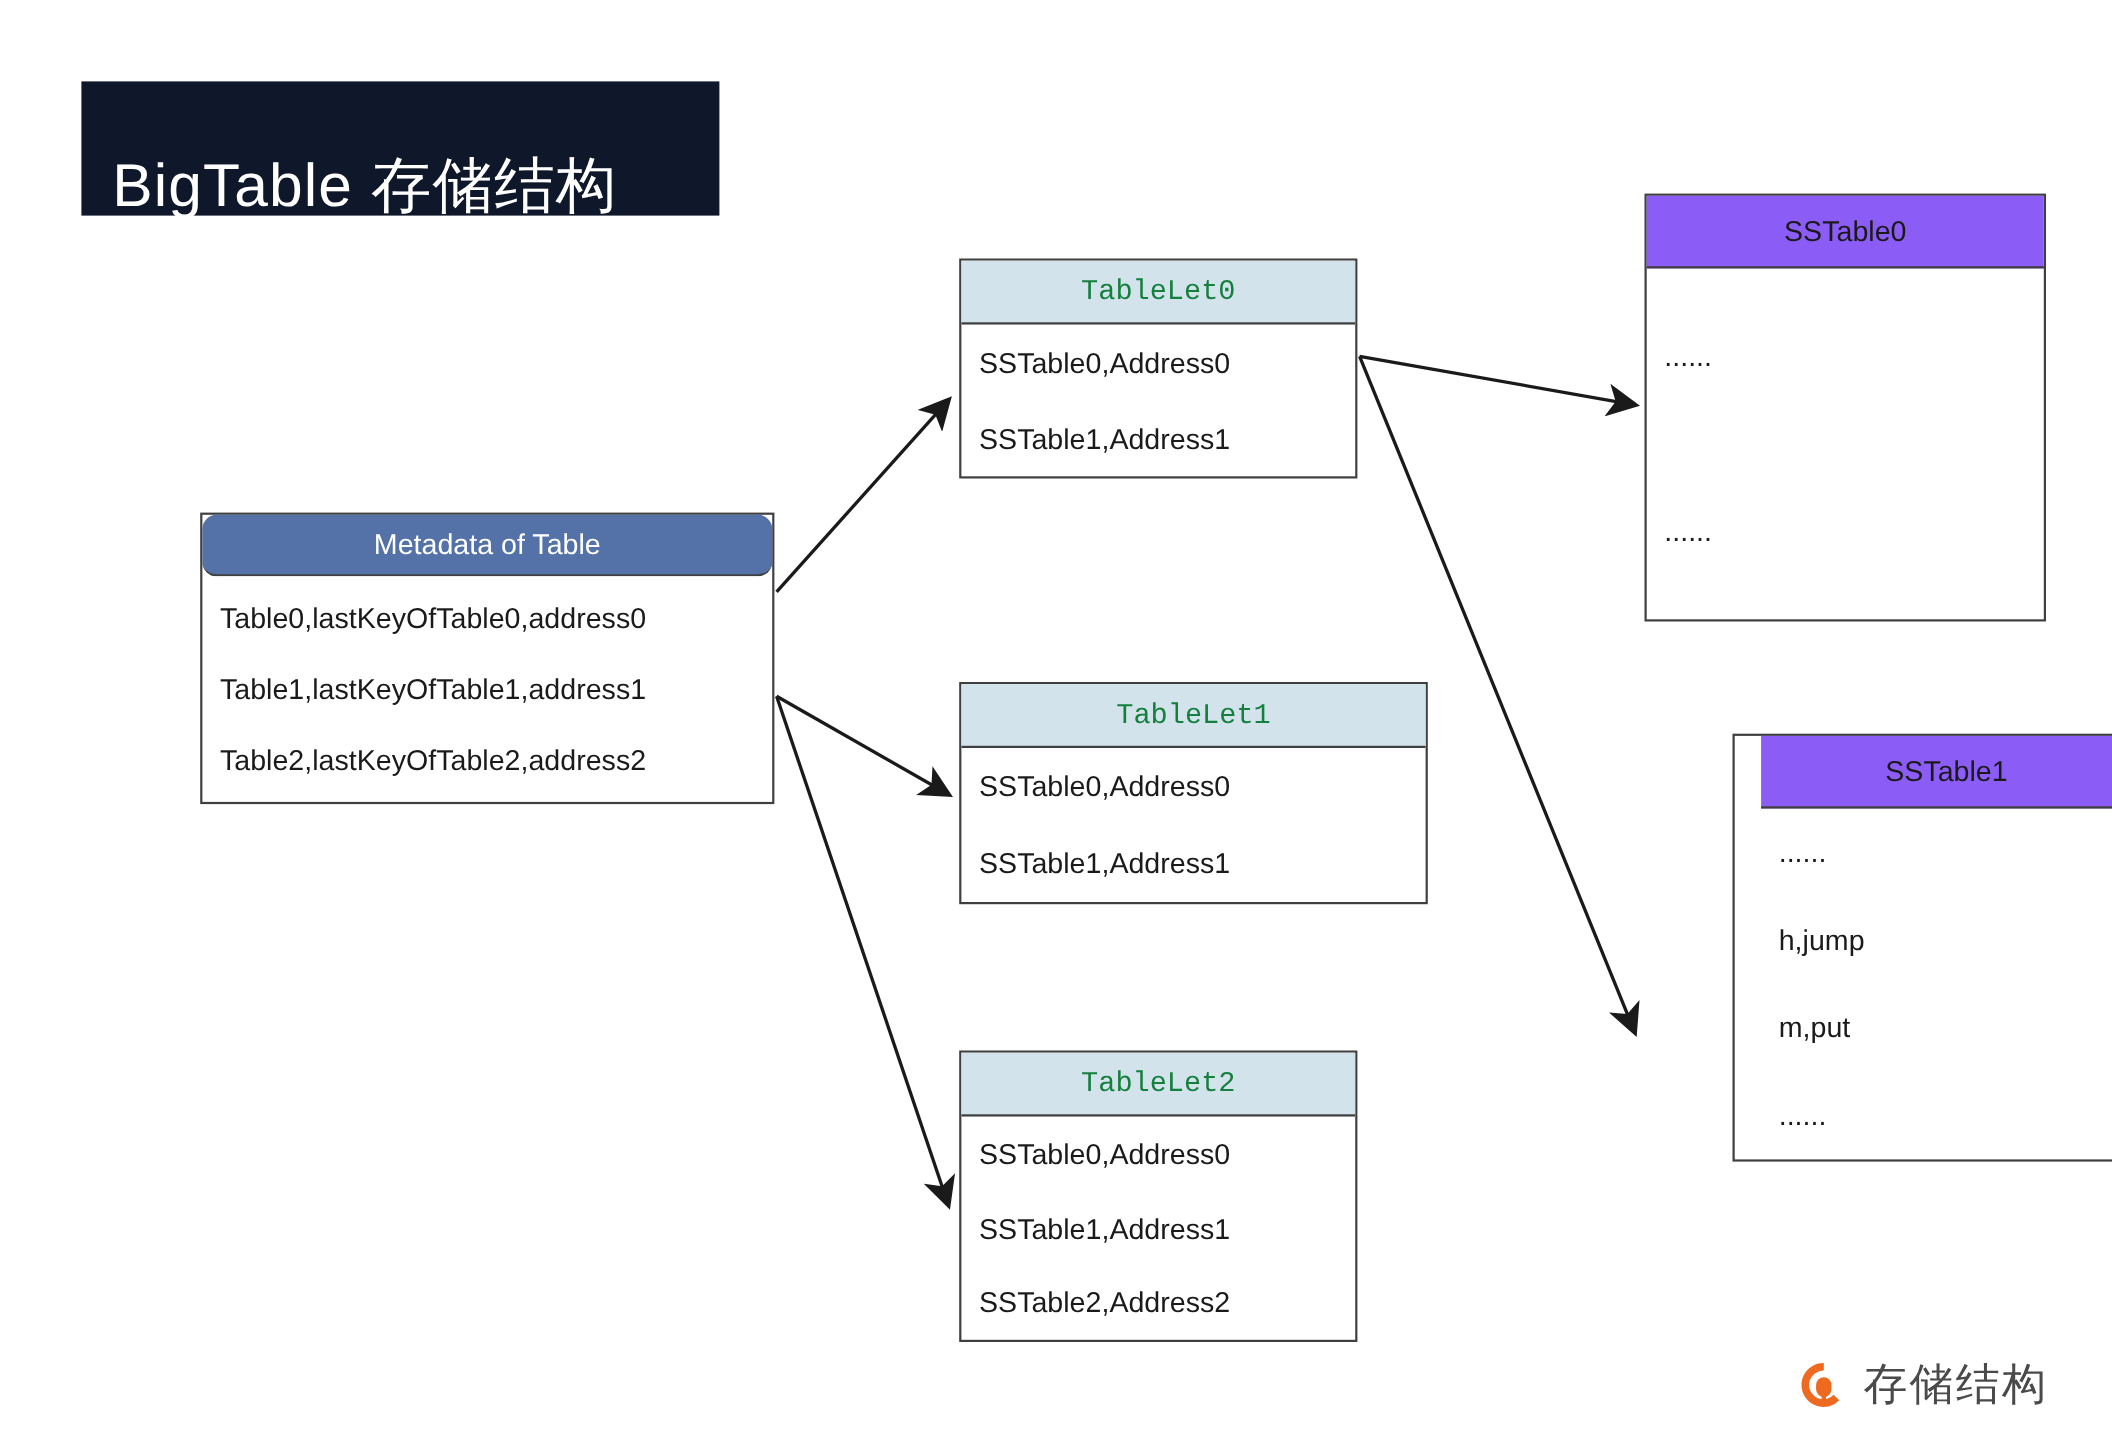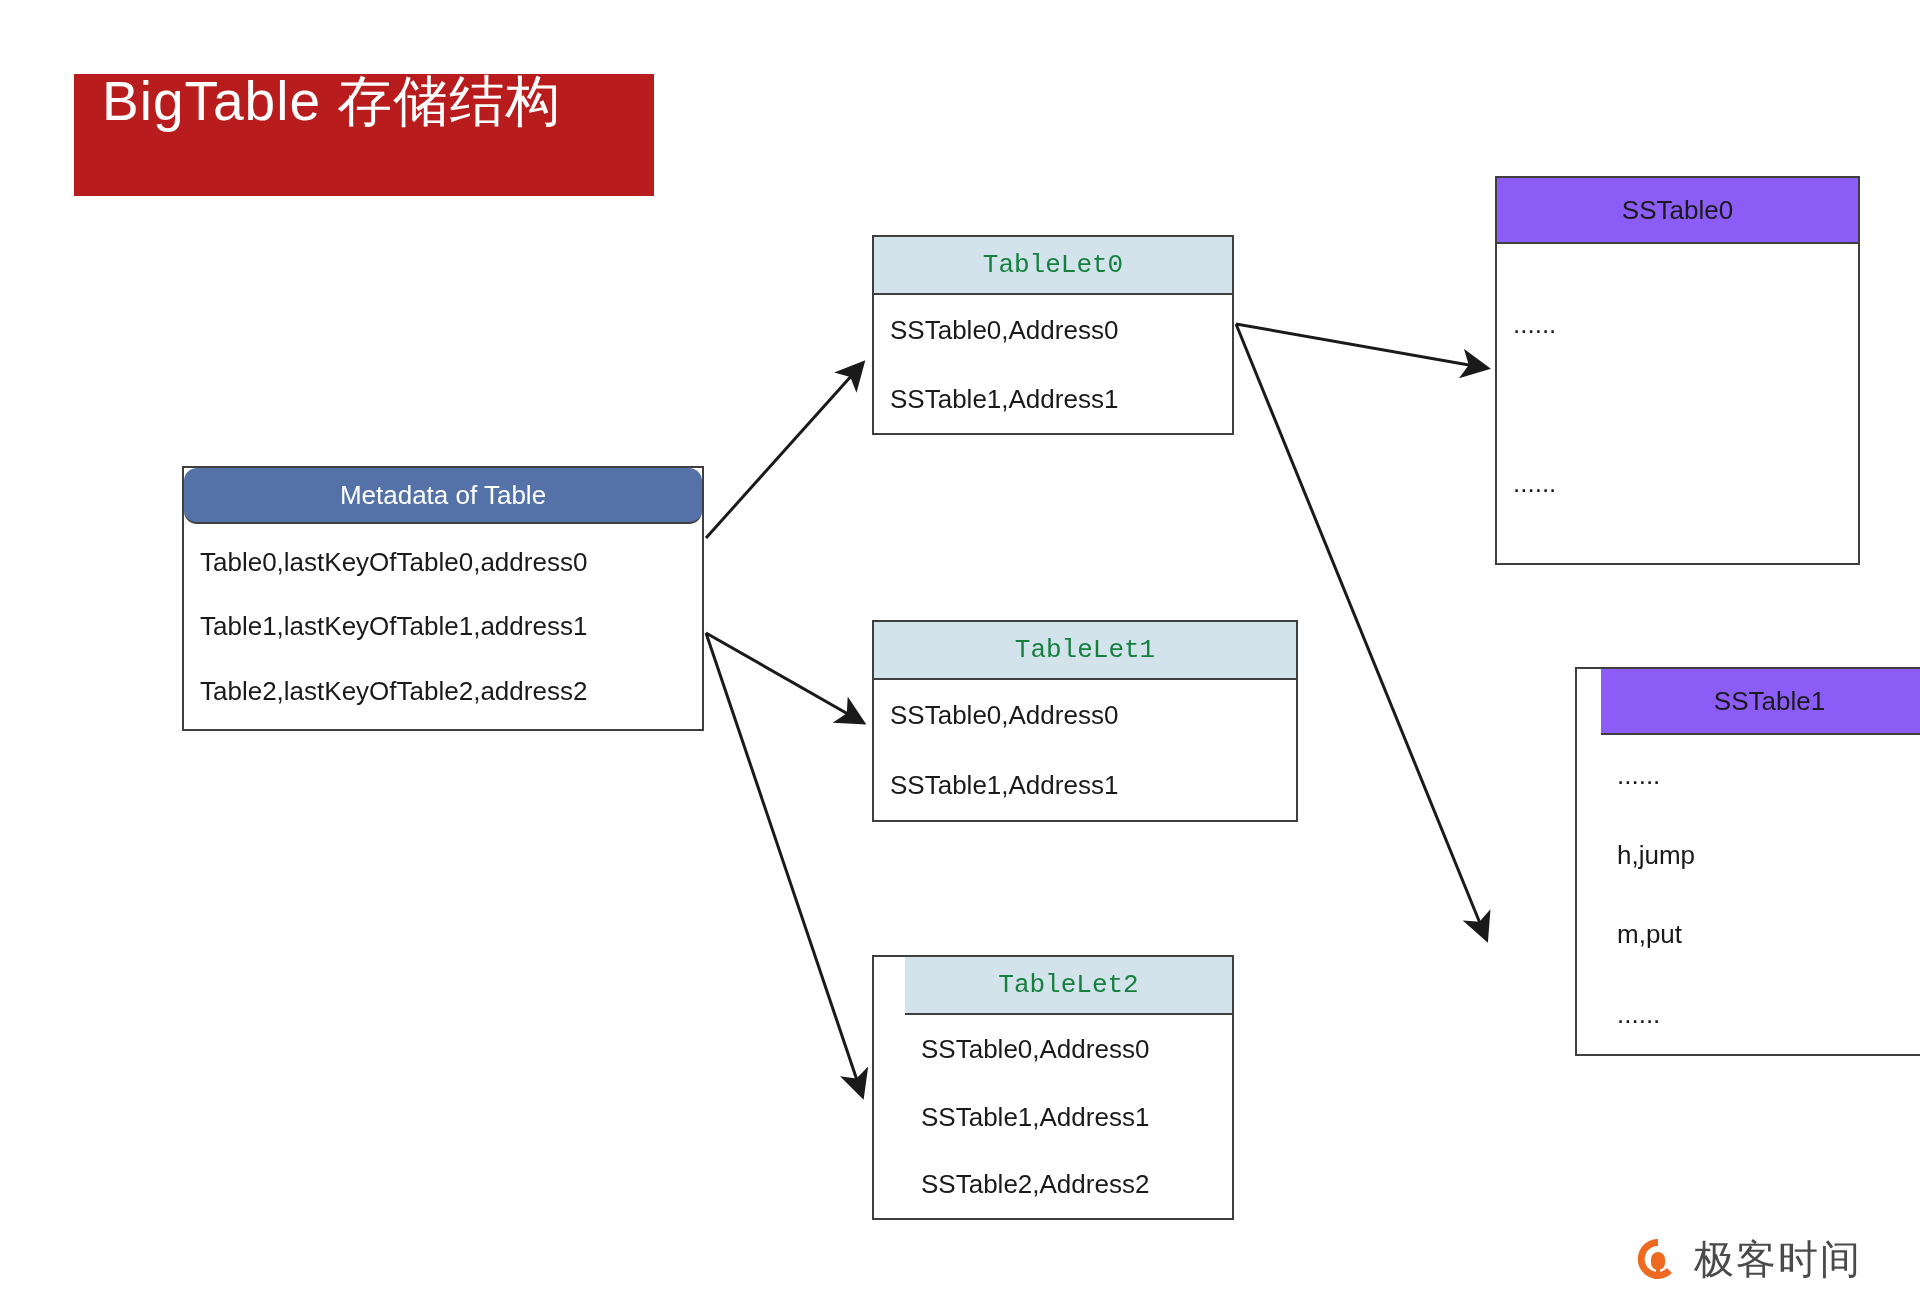--- a/index.html
+++ b/index.html
@@ -23,23 +23,23 @@
     height: 1299px;
   }
 
   
   .title-banner {
     position: absolute;
     left: 74px;
     top: 74px;
     width: 580px;
     height: 122px;
-    background: #b91c1c;
-    display: flex;
-    align-items: flex-start;
+    background: #0f172a;
+    display: flex;
+    align-items: flex-end;
     justify-content: flex-start;
     box-sizing: border-box;
     padding-left: 28px;
   }
   .title-banner .title-text {
     color: #ffffff;
     font-size: 55px;
     font-weight: 400;
     letter-spacing: 1px;
     line-height: 1;
@@ -92,21 +92,21 @@
   #node-tablelet0       { left: 872px; top: 235px;  width: 362px;  height: 200px; }
   #node-tablelet0 .node-header { height: 58px; }
   #node-tablelet0 .node-body   { height: 138px; }
   #node-tablelet0 .node-row    { flex: 1; display: flex; align-items: center; }
 
   #node-tablelet1       { left: 872px; top: 620px;  width: 426px;  height: 202px; }
   #node-tablelet1 .node-header { height: 58px; }
   #node-tablelet1 .node-body   { height: 140px; }
   #node-tablelet1 .node-row    { flex: 1; display: flex; align-items: center; }
 
-  #node-tablelet2       { left: 872px; top: 955px;  width: 362px;  height: 265px; padding-left: 31px; }
+  #node-tablelet2       { left: 872px; top: 955px;  width: 362px;  height: 265px; }
   #node-tablelet2 .node-header { height: 58px; }
   #node-tablelet2 .node-body   { height: 203px; }
   #node-tablelet2 .node-row    { flex: 1; display: flex; align-items: center; }
 
   #node-sstable0        { left: 1495px; top: 176px; width: 365px;  height: 389px; }
   #node-sstable0 .node-header { height: 66px; }
   #node-sstable0 .node-body   { height: 319px; }
   #node-sstable0 .node-row    { flex: 1; display: flex; align-items: center; }
 
   #node-sstable1        { left: 1575px; top: 667px; width: 365px;  height: 389px; padding-left: 24px; }
@@ -227,16 +227,16 @@
   </div>
 
   <div class="brand">
     <span class="brand-mark">
       <svg width="48" height="48" viewBox="0 0 48 48" xmlns="http://www.w3.org/2000/svg">
         <path d="M24 4 A20 20 0 1 0 38 38 L33 33 A13 13 0 1 1 24 11 Z" fill="#ef6a21"></path>
         <path d="M24 17 a7 7 0 0 1 7 7 v4 a7 7 0 0 1 -14 0 v-4 a7 7 0 0 1 7 -7 z" fill="#ef6a21"></path>
         <rect x="22" y="19" width="4" height="24" rx="2" fill="#ef6a21"></rect>
       </svg>
     </span>
-    <span class="brand-text">极客时间</span>
+    <span class="brand-text">存储结构</span>
   </div>
 
 </div>
 
 </body></html>

